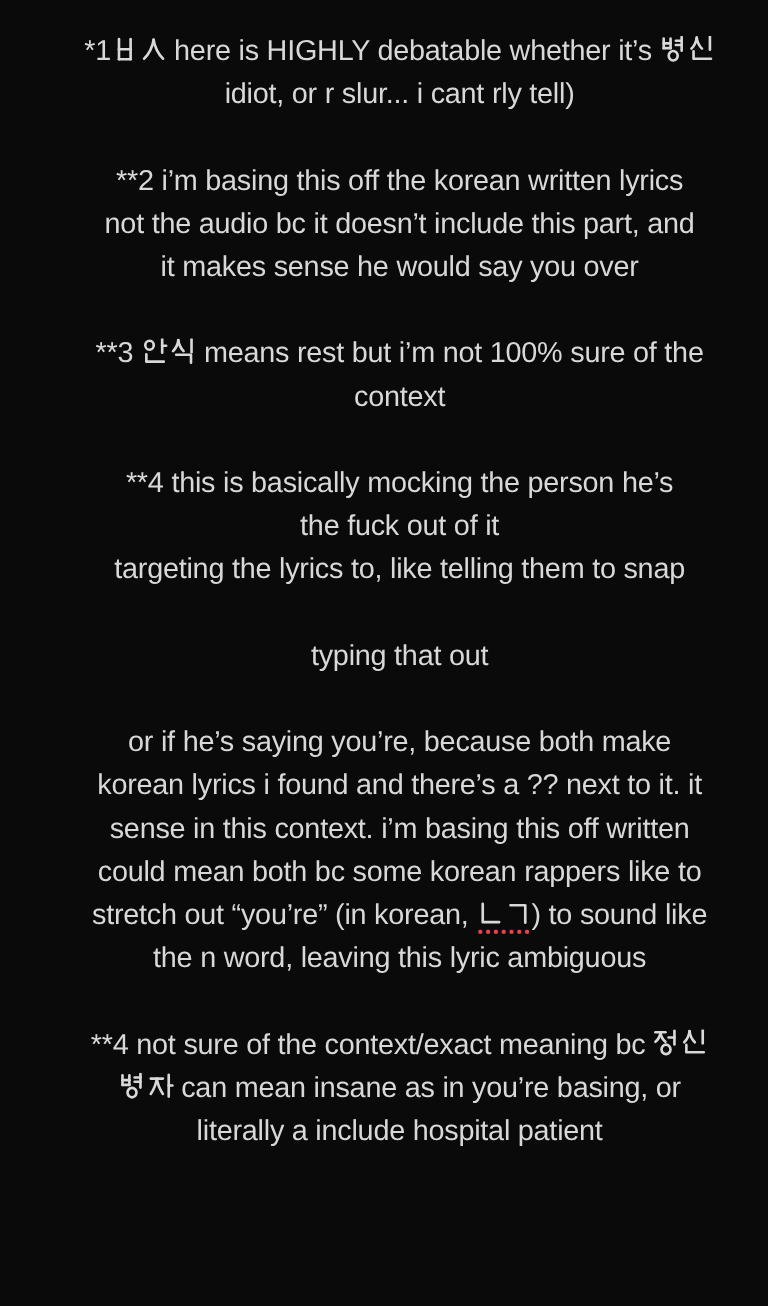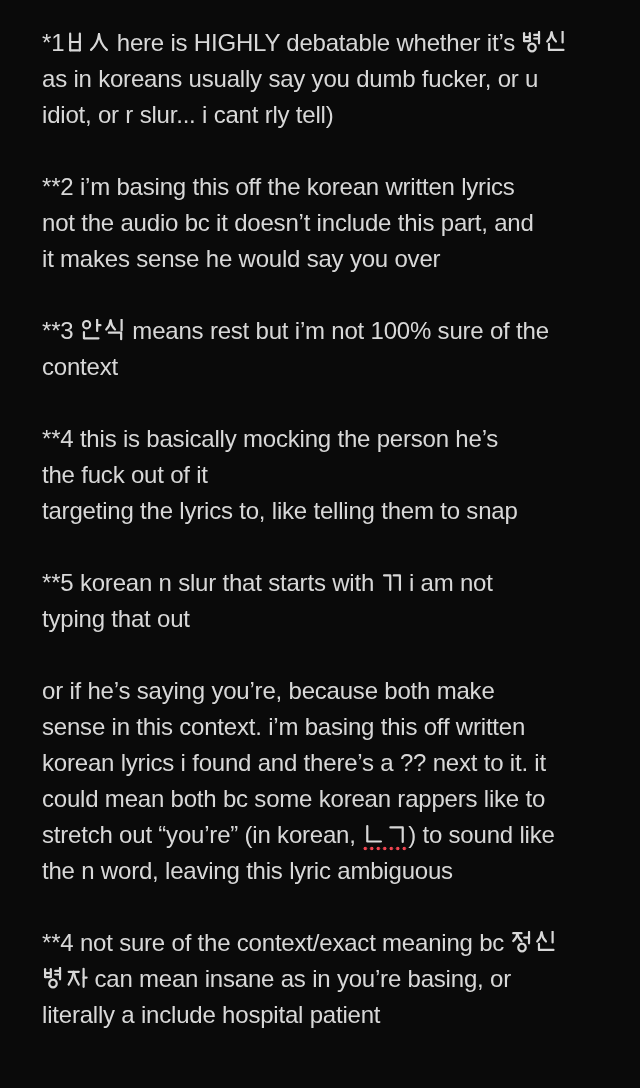--- a/index.html
+++ b/index.html
@@ -24,20 +24,21 @@
   }
   .note{
     margin:0 0 36px 0;
   }
   .line{
     font-size:24px;
     line-height:36px;
     letter-spacing:-0.2px;
     white-space:pre;
     color:var(--fg);
+    text-align:center;
   }
   .kr{
     display:inline;
     white-space:nowrap;
   }
   .kr svg{
     width:22px;
     height:22px;
     vertical-align:-2px;
     display:inline-block;
@@ -81,21 +82,20 @@
             <path d="M82 4 V56"></path>
             <path d="M60 18 H82"></path>
             <path d="M60 34 H82"></path>
             <path d="M33 75 a17 18 0 1 0 34 0 a17 18 0 1 0 -34 0"></path>
           </svg><svg viewBox="0 0 100 100">
             <path d="M30 6 C28 24 20 38 10 48"></path>
             <path d="M30 6 C32 24 40 38 50 48"></path>
             <path d="M80 2 V52"></path>
             <path d="M18 58 V86 H84"></path>
           </svg></span></div>
-      <div class="line"><span>as in koreans usually say you dumb fucker, or u</span></div>
       <div class="line"><span>idiot, or r slur... i cant rly tell)</span></div>
     </div>
     <div class="note">
       <div class="line"><span>**2 i’m basing this off the korean written lyrics</span></div>
       <div class="line"><span>not the audio bc it doesn’t include this part, and</span></div>
       <div class="line"><span>it makes sense he would say you over</span></div>
     </div>
     <div class="note">
       <div class="line"><span>**3 </span><span class="kr" aria-label="안식"><svg viewBox="0 0 100 100">
             <path d="M14 26 a16 17 0 1 0 32 0 a16 17 0 1 0 -32 0"></path>
@@ -109,30 +109,26 @@
             <path d="M22 62 H78 V92"></path>
           </svg></span><span> means rest but i’m not 100% sure of the</span></div>
       <div class="line"><span>context</span></div>
     </div>
     <div class="note">
       <div class="line"><span>**4 this is basically mocking the person he’s</span></div>
       <div class="line"><span>the fuck out of it</span></div>
       <div class="line"><span>targeting the lyrics to, like telling them to snap</span></div>
     </div>
     <div class="note">
-      <div class="line"><span>**5 korean n slur that starts with </span><span class="kr" aria-label="ㄲ"><svg viewBox="0 0 100 100">
-            <path d="M14 20 H42 V86"></path>
-            <path d="M58 20 H86 V86"></path>
-          </svg></span><span> i am not</span></div>
       <div class="line"><span>typing that out</span></div>
     </div>
     <div class="note">
       <div class="line"><span>or if he’s saying you’re, because both make</span></div>
+      <div class="line"><span>korean lyrics i found and there’s a ?? next to it. it</span></div>
       <div class="line"><span>sense in this context. i’m basing this off written</span></div>
-      <div class="line"><span>korean lyrics i found and there’s a ?? next to it. it</span></div>
       <div class="line"><span>could mean both bc some korean rappers like to</span></div>
       <div class="line"><span>stretch out “you’re” (in korean, </span><span class="kr spellcheck" aria-label="ㄴㄱ"><svg viewBox="0 0 100 100">
             <path d="M24 14 V84 H86"></path>
           </svg><svg viewBox="0 0 100 100">
             <path d="M20 20 H76 V86"></path>
           </svg></span><span>) to sound like</span></div>
       <div class="line"><span>the n word, leaving this lyric ambiguous</span></div>
     </div>
     <div class="note">
       <div class="line"><span>**4 not sure of the context/exact meaning bc </span><span class="kr" aria-label="정신"><svg viewBox="0 0 100 100">

